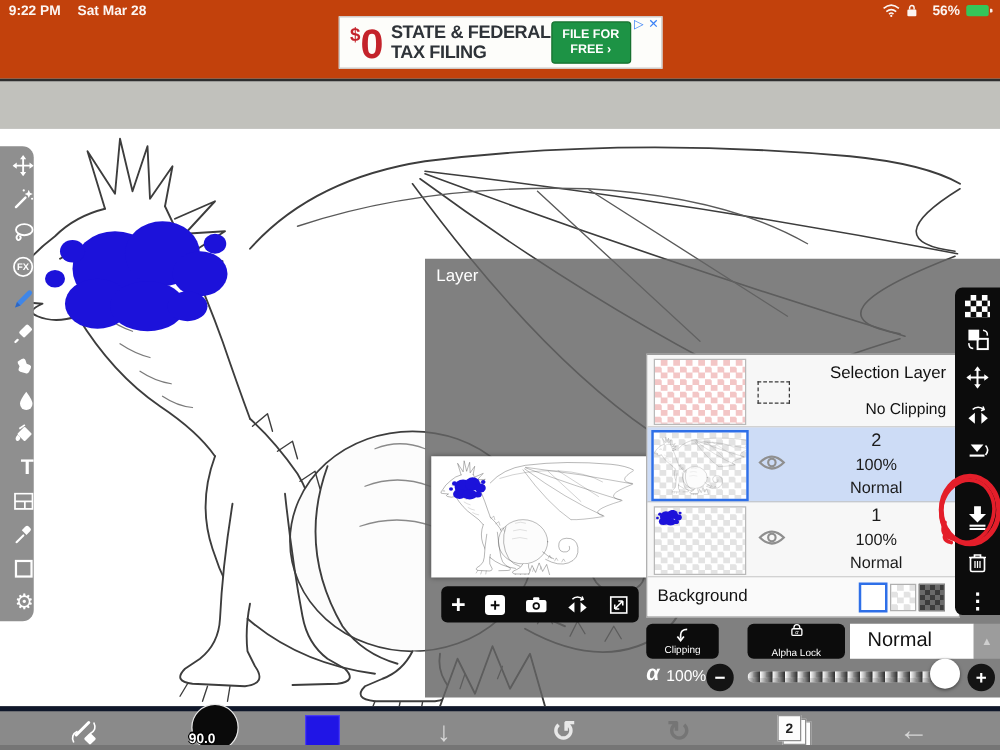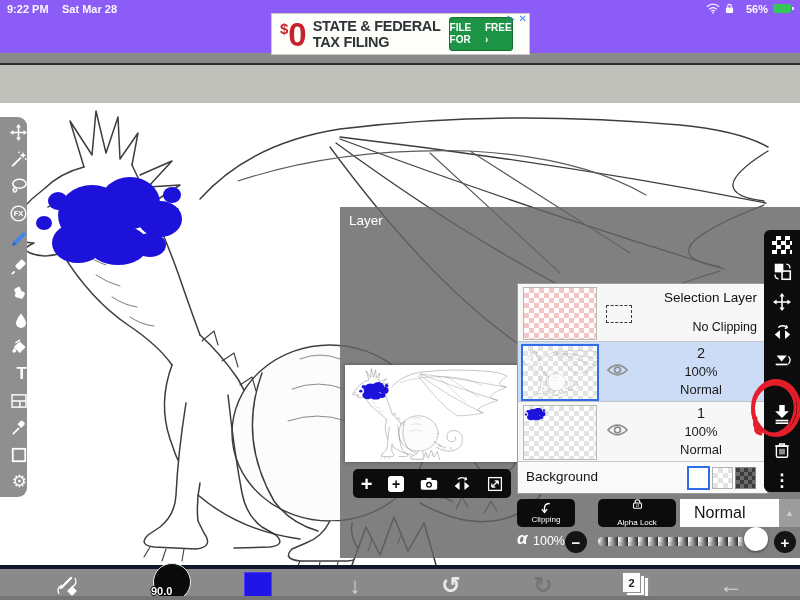--- a/index.html
+++ b/index.html
@@ -62,21 +62,21 @@
       <ellipse cx="78" cy="140" rx="26" ry="20"></ellipse>
       <ellipse cx="118" cy="142" rx="30" ry="20"></ellipse>
       <ellipse cx="58" cy="98" rx="10" ry="9"></ellipse>
       <ellipse cx="172" cy="92" rx="9" ry="8"></ellipse>
       <ellipse cx="150" cy="142" rx="16" ry="12"></ellipse>
       <ellipse cx="44" cy="120" rx="8" ry="7"></ellipse>
     </g>
   </defs>
 </svg>
 
-<div class="abs" style="left:0;top:0;width:800px;height:53px;background:#8b5cf6">
+<div class="abs" style="left:0;top:0;width:800px;height:63px;background:#c2410c">
   <div class="abs" style="left:0;top:0;width:800px;height:18px;color:rgba(255,255,255,.95);font-size:11px;font-weight:bold">
     <span class="abs" style="left:7px;top:3px">9:22 PM</span>
     <span class="abs" style="left:62px;top:3px">Sat Mar 28</span>
     <span class="abs ico" style="right:80px;top:3px">
       <svg viewBox="0 0 16 12" width="14" height="11">
           <path d="M1 4q7-6 14 0M3.5 7q4.5-4 9 0M6 9.2q2-2 4 0" stroke="rgba(255,255,255,.95)" fill="none" stroke-width="1.5"></path>
           <circle cx="8" cy="10.8" r="1" fill="rgba(255,255,255,.95)"></circle>
         </svg>
     </span>
     <span class="abs ico" style="right:66px;top:3px">
@@ -92,21 +92,21 @@
 
   <div class="abs" style="left:271px;top:13px;width:257px;height:40px;background:#fdfdfa;border:1px solid #c9c9c9;display:flex;align-items:center">
     <div style="color:#c4232b;font-weight:bold;margin-left:8px;display:flex;align-items:flex-start;line-height:1">
       <span style="font-size:15px;margin-top:3px">$</span>
         <span style="font-size:33px;font-weight:800;letter-spacing:-1px">0</span>
     </div>
     <div style="margin-left:7px;color:#2e3338;font-weight:bold;font-size:14.5px;line-height:1.12;letter-spacing:-.3px">
       <div>STATE &amp; FEDERAL</div>
       <div>TAX FILING</div>
     </div>
-    <div style="margin-left:8px;width:62px;height:32px;background:#1d9345;border:1px solid #16702f;border-radius:3px;color:#fff;font-weight:bold;font-size:10px;display:flex;flex-direction:row;align-items:center;justify-content:center;line-height:1.25">
+    <div style="width:62px;height:32px;background:#1d9345;border:1px solid #16702f;border-radius:3px;color:#fff;font-weight:bold;font-size:10px;display:flex;flex-direction:column;align-items:center;justify-content:center;line-height:1.25">
       <span>FILE FOR</span>
       <span>FREE ›</span>
     </div>
     <span class="abs" style="right:14px;top:-1px;color:#3b82f6;font-size:10px">▷</span>
     <span class="abs" style="right:2px;top:-1px;color:#3b82f6;font-size:10px">✕</span>
   </div>
 </div>
 
 <div class="abs" style="left:0;top:63px;width:800px;height:40px;background:#c1c1bc;border-top:2px solid #2e2e2e;box-sizing:border-box"></div>
 <div class="abs" style="left:0;top:103px;width:800px;height:462px;background:#ffffff">

